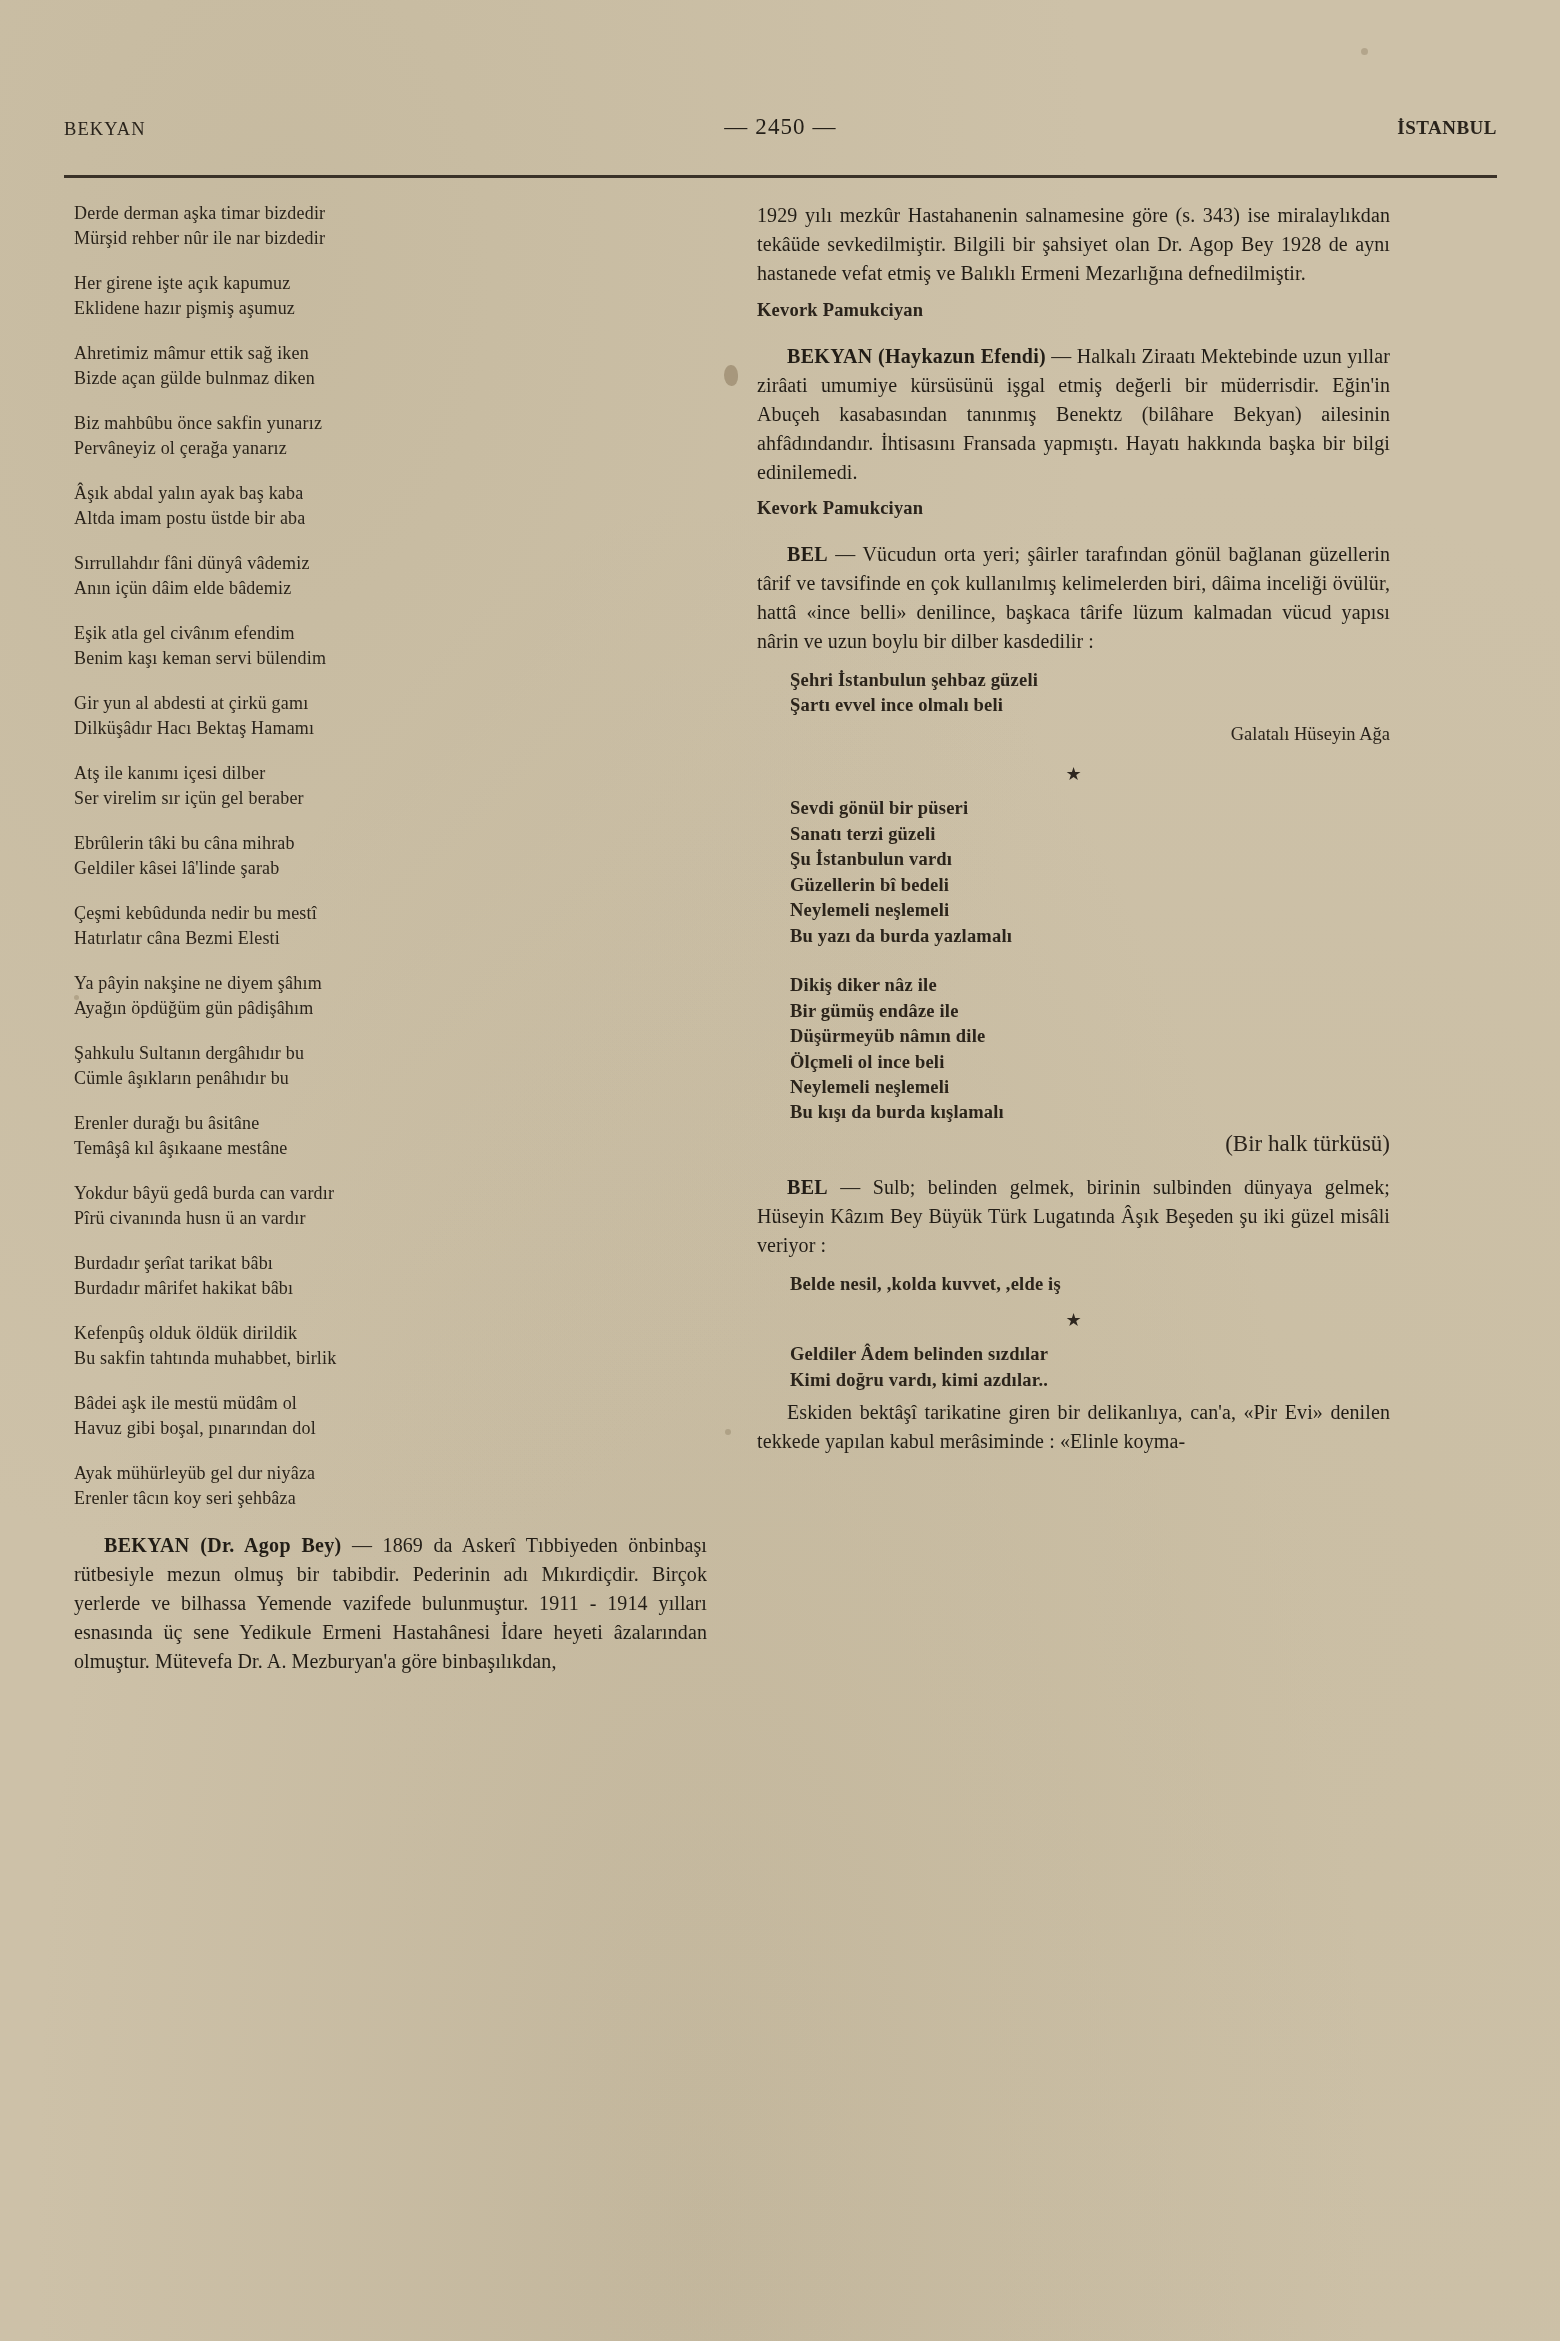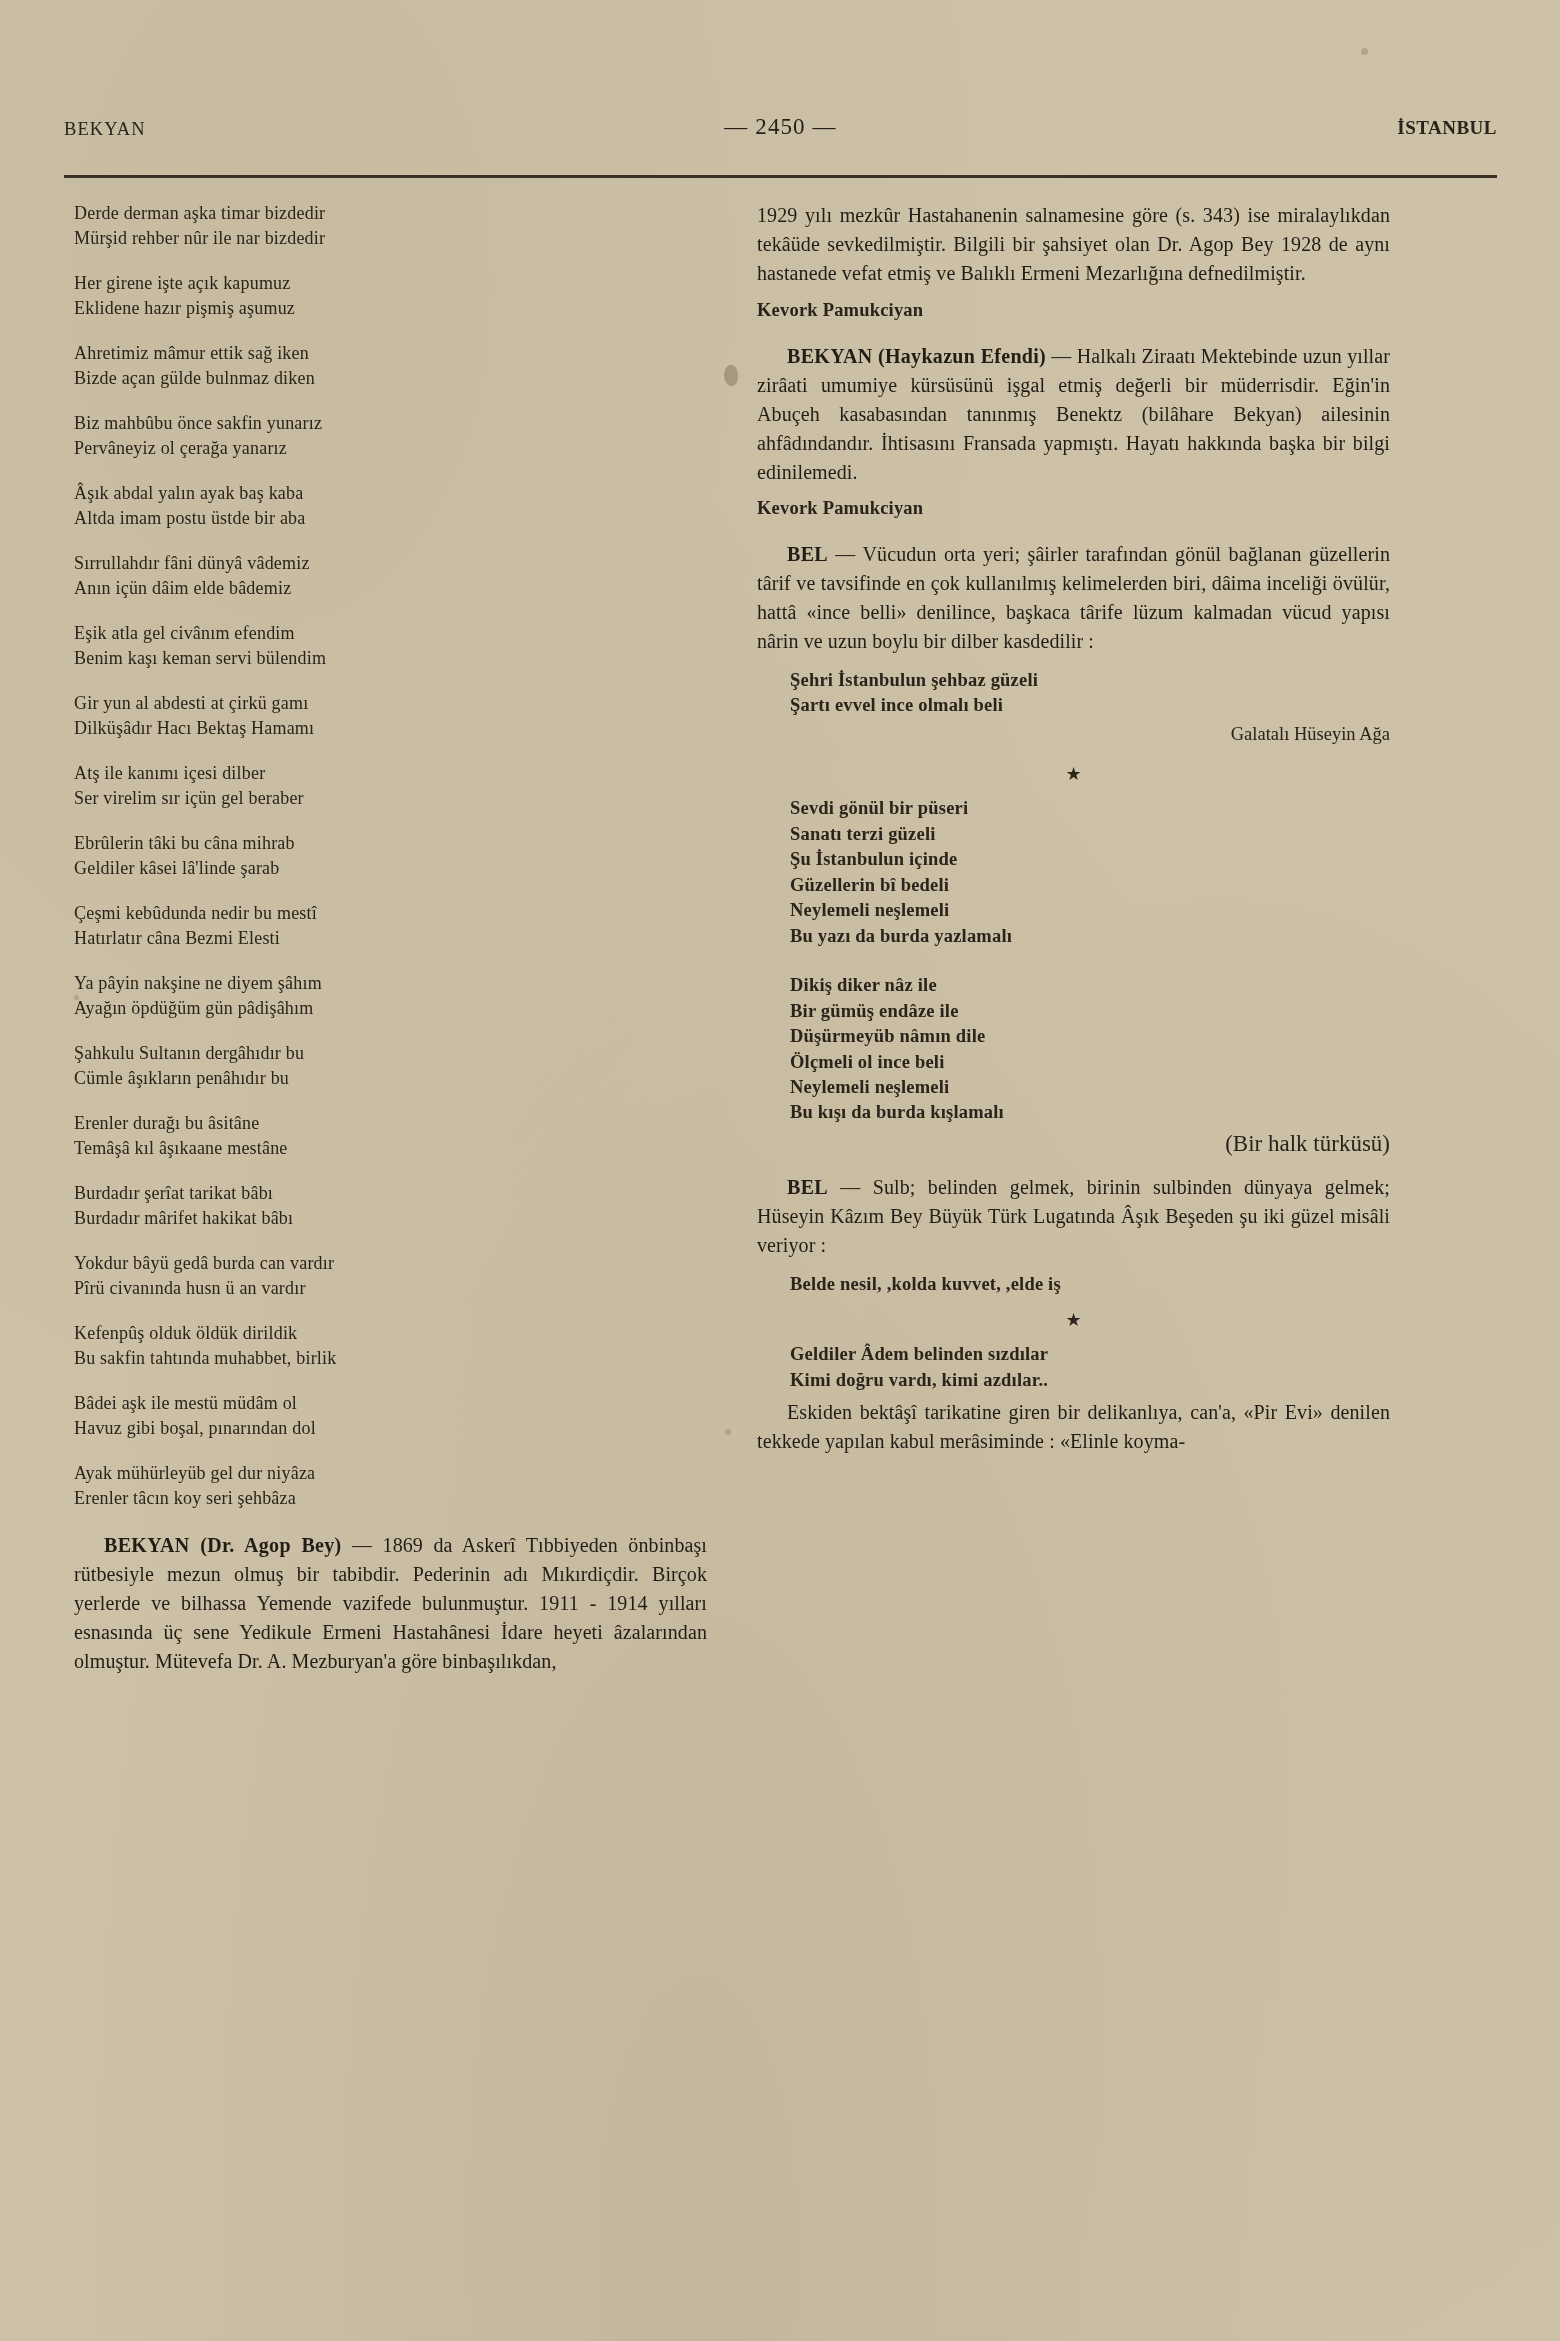--- a/index.html
+++ b/index.html
@@ -222,26 +222,26 @@
         </div>
         <div class="couplet">
           <div>Şahkulu Sultanın dergâhıdır bu</div>
           <div>Cümle âşıkların penâhıdır bu</div>
         </div>
         <div class="couplet">
           <div>Erenler durağı bu âsitâne</div>
           <div>Temâşâ kıl âşıkaane mestâne</div>
         </div>
         <div class="couplet">
+          <div>Yokdur bâyü gedâ burda can vardır</div>
+          <div>Pîrü civanında husn ü an vardır</div>
+        </div>
+        <div class="couplet">
           <div>Burdadır şerîat tarikat bâbı</div>
           <div>Burdadır mârifet hakikat bâbı</div>
-        </div>
-        <div class="couplet">
-          <div>Yokdur bâyü gedâ burda can vardır</div>
-          <div>Pîrü civanında husn ü an vardır</div>
         </div>
         <div class="couplet">
           <div>Kefenpûş olduk öldük dirildik</div>
           <div>Bu sakfin tahtında muhabbet, birlik</div>
         </div>
         <div class="couplet">
           <div>Bâdei aşk ile mestü müdâm ol</div>
           <div>Havuz gibi boşal, pınarından dol</div>
         </div>
         <div class="couplet">
@@ -265,21 +265,21 @@
         <div>Şehri İstanbulun şehbaz güzeli</div>
         <div>Şartı evvel ince olmalı beli</div>
       </div>
     <div class="sig-small">Galatalı Hüseyin Ağa</div>
 
     <div class="star">★</div>
 
     <div class="verse-block" id="verse2">
         <div>Sevdi gönül bir püseri</div>
         <div>Sanatı terzi güzeli</div>
-        <div>Şu İstanbulun içinde</div>
+        <div>Şu İstanbulun vardı</div>
         <div>Güzellerin bî bedeli</div>
         <div>Neylemeli neşlemeli</div>
         <div>Bu yazı da burda yazlamalı</div>
       </div>
     <div class="gap-sm"></div>
     <div class="verse-block" id="verse3">
         <div>Dikiş diker nâz ile</div>
         <div>Bir gümüş endâze ile</div>
         <div>Düşürmeyüb nâmın dile</div>
         <div>Ölçmeli ol ince beli</div>

